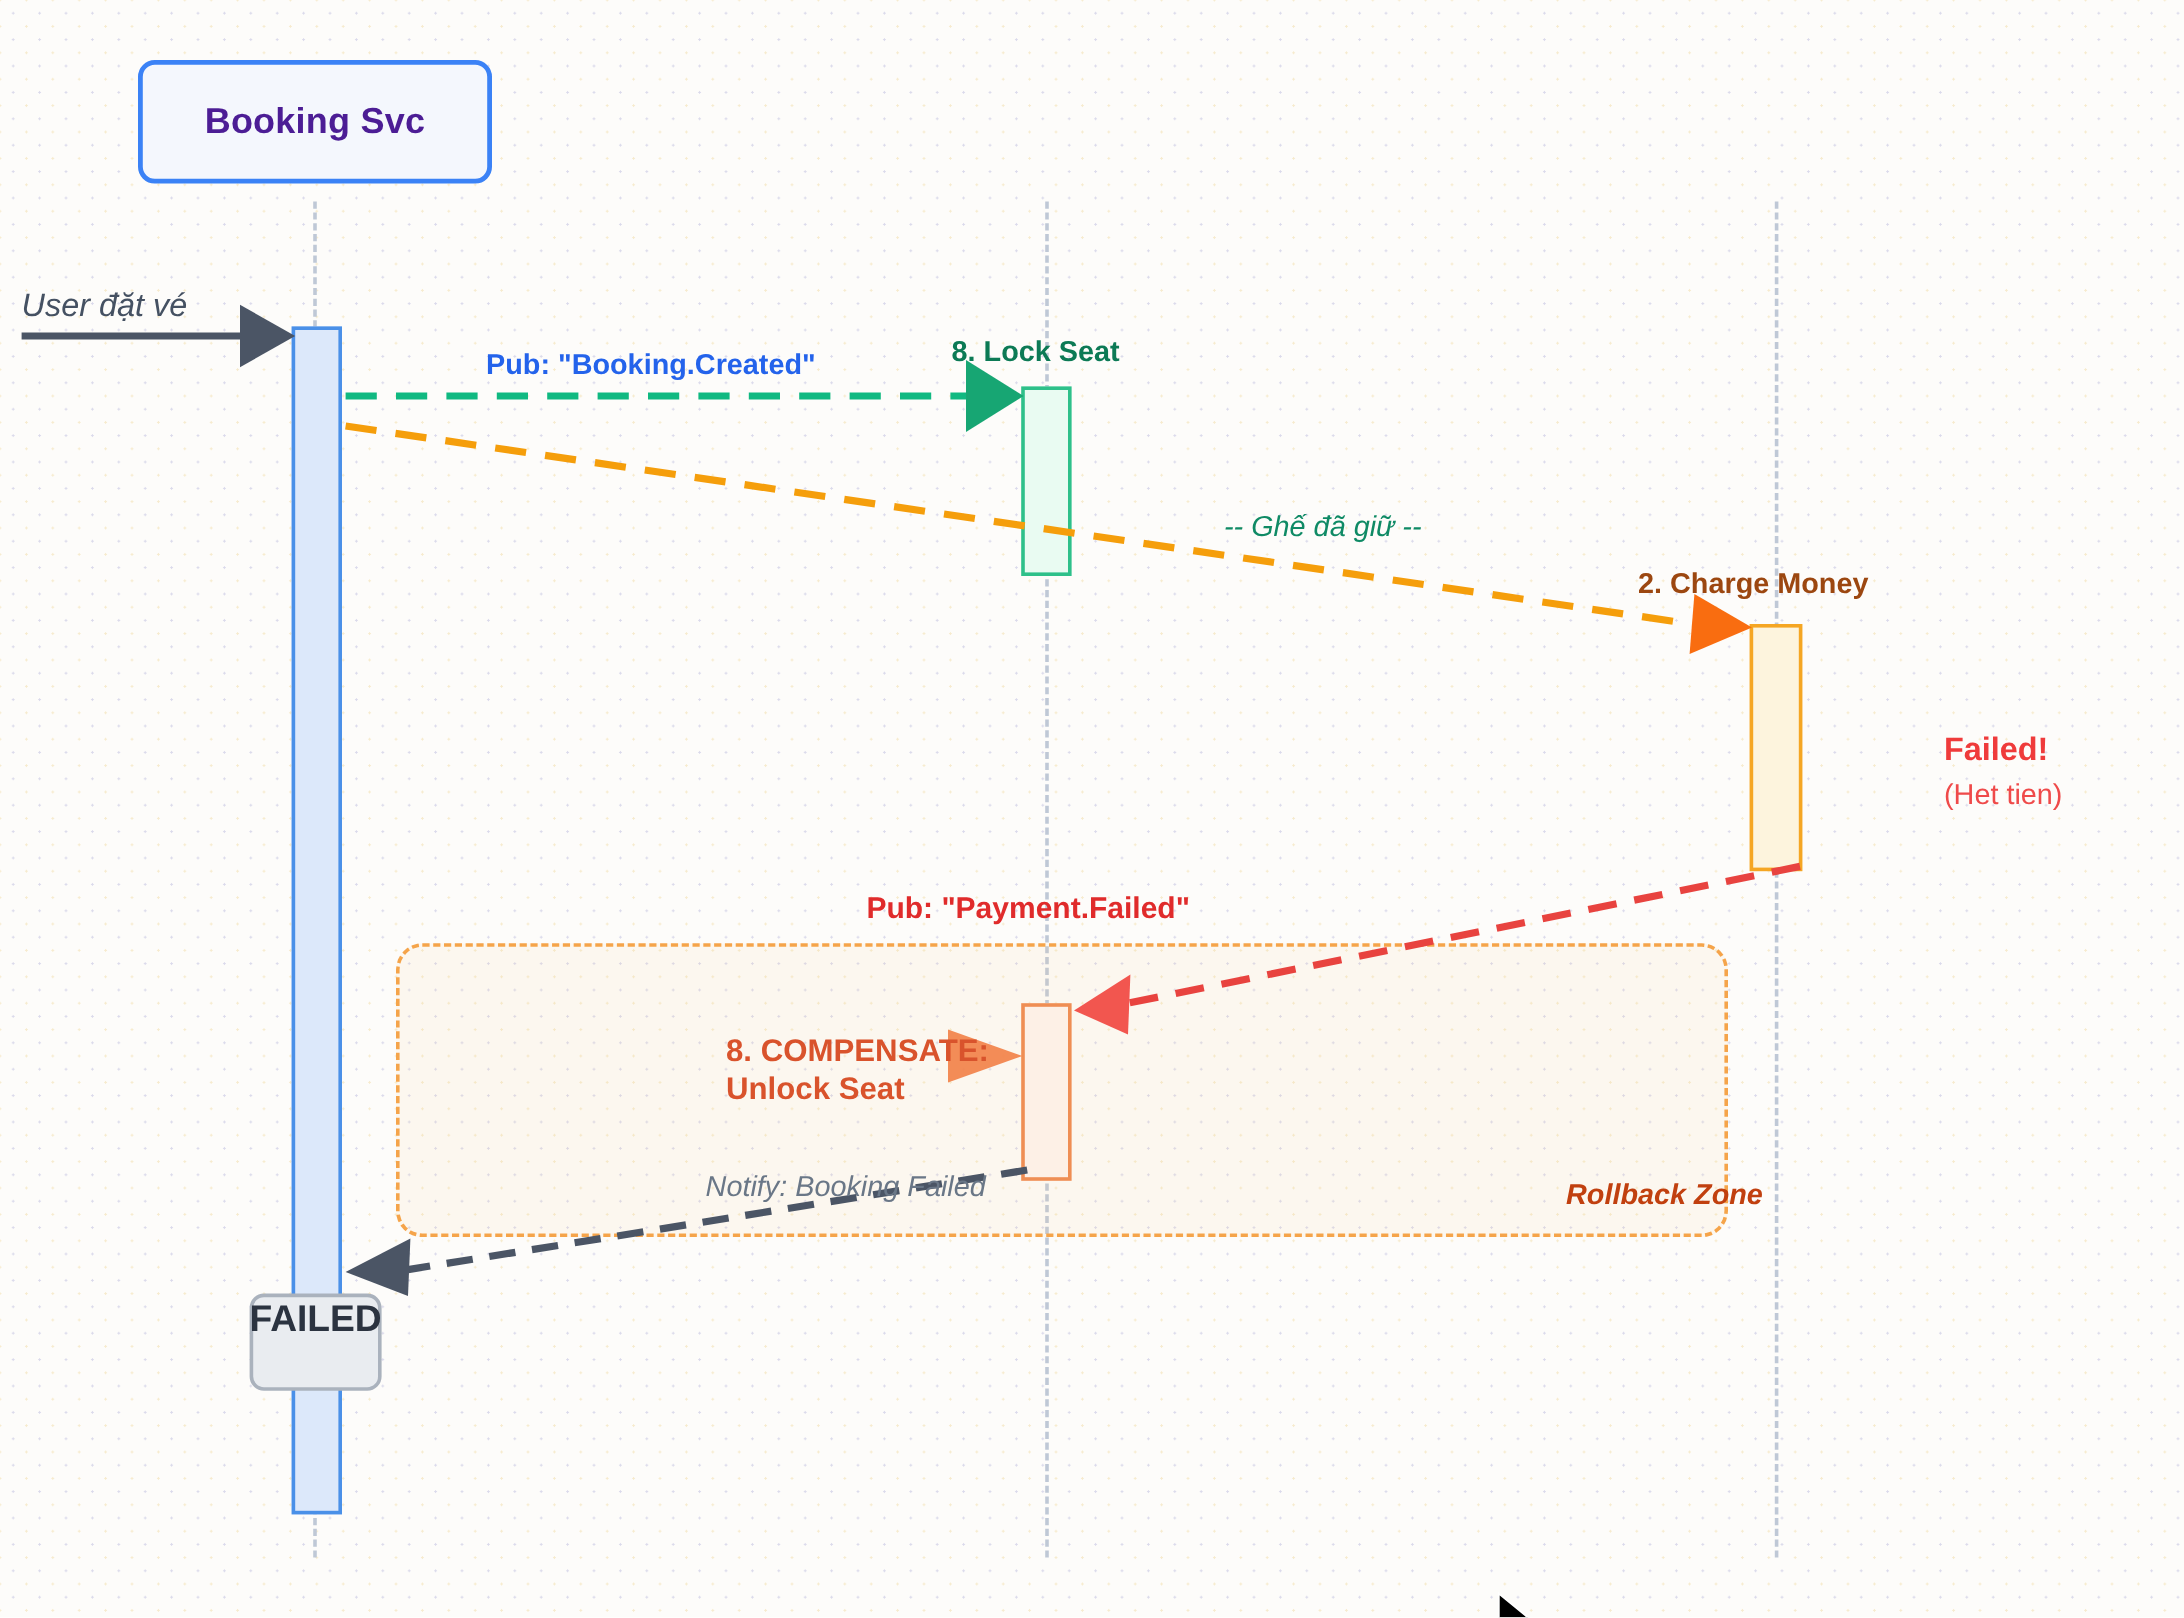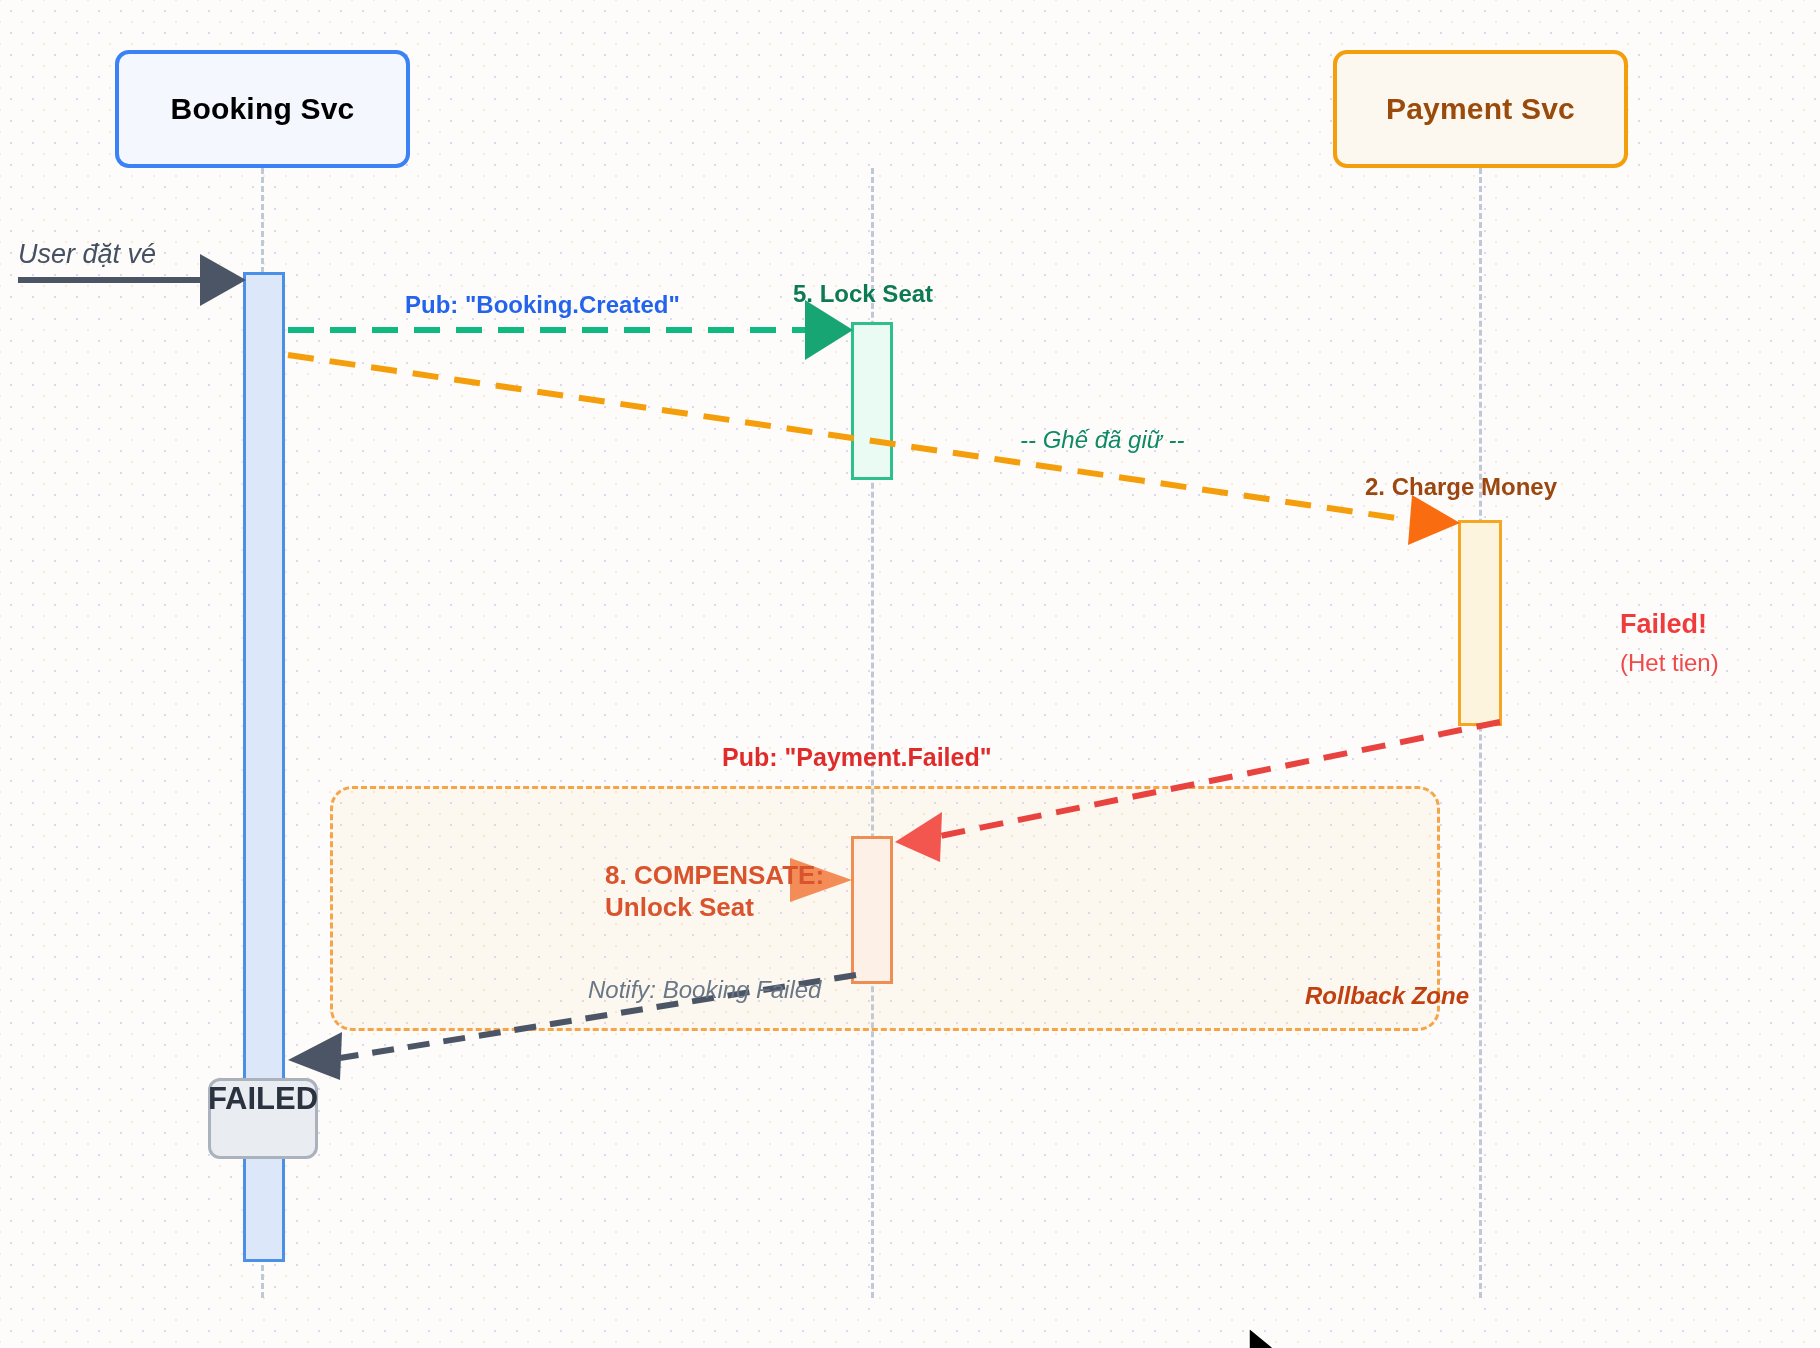--- a/index.html
+++ b/index.html
@@ -27,24 +27,24 @@
     box-sizing: border-box;
     border-radius: 14px;
     display: flex;
     align-items: center;
     justify-content: center;
     font-size: 30px;
     font-weight: bold;
     letter-spacing: 0.2px;
   }
   .actor-booking {
-    left: 115px; top: 50px; width: 295px; height: 118px;
+    left: 115px; top: 50px; width: 295px; height: 103px;
     border: 4px solid #3b82f6;
     background: #f4f7fd;
-    color: #000000;
+    color: #4c1d95;
   }
   .actor-seat {
     left: 726px; top: 50px; width: 295px; height: 118px;
     border: 4px solid #10b981;
     background: #f1fcf6;
     color: #04543a;
   }
   .actor-payment {
     left: 1333px; top: 50px; width: 295px; height: 118px;
     border: 4px solid #f59e0b;
@@ -181,23 +181,20 @@
   <div class="lifeline" style="left:261px; top:168px; height:1130px;"></div>
   <div class="lifeline" style="left:871px; top:168px; height:1130px;"></div>
   <div class="lifeline" style="left:1479px; top:168px; height:1130px;"></div>
 
   <div class="rollback-zone"></div>
   <div class="rollback-label">Rollback Zone</div>
 
   <div class="actor-box actor-booking">
     <span>Booking Svc</span>
   </div>
-  <div class="actor-box actor-payment">
-    <span>Payment Svc</span>
-  </div>
 
   <div class="activation act-booking"></div>
   <div class="activation act-seat-lock"></div>
   <div class="activation act-payment"></div>
   <div class="activation act-seat-unlock"></div>
 
   <svg class="overlay" viewBox="0 0 1820 1348" xmlns="http://www.w3.org/2000/svg">
 
     <line x1="18" y1="280" x2="205" y2="280" stroke="#4b5565" stroke-width="6"></line>
     <polygon points="200,254 246,280 200,306" fill="#4b5565"></polygon>
@@ -214,21 +211,21 @@
     <polygon points="790,858 852,880 790,902" fill="#f2834b" opacity="0.93"></polygon>
 
     <line x1="856" y1="975" x2="340" y2="1058" stroke="#4b5565" stroke-width="6" stroke-dasharray="22 14"></line>
     <polygon points="342,1032 288,1060 340,1080" fill="#4b5565"></polygon>
   </svg>
 
   <div class="msg-label lbl-user">User đặt vé</div>
 
   <div class="msg-label lbl-pub-created">Pub: "Booking.Created"</div>
 
-  <div class="msg-label lbl-lock-seat">5. Lock Seat</div>
+  <div class="msg-label lbl-lock-seat">8. Lock Seat</div>
 
   <div class="msg-label lbl-ghe-giu">-- Ghế đã giữ --</div>
 
   <div class="msg-label lbl-charge">2. Charge Money</div>
 
   <div class="msg-label lbl-failed">Failed!</div>
 
   <div class="msg-label lbl-het-tien">(Het tien)</div>
 
   <div class="msg-label lbl-pub-failed">Pub: "Payment.Failed"</div>

